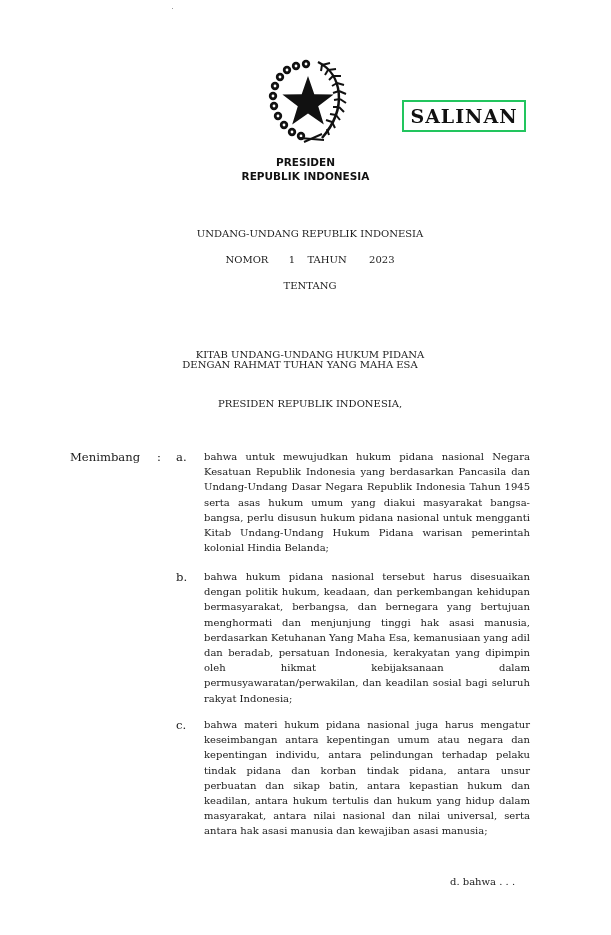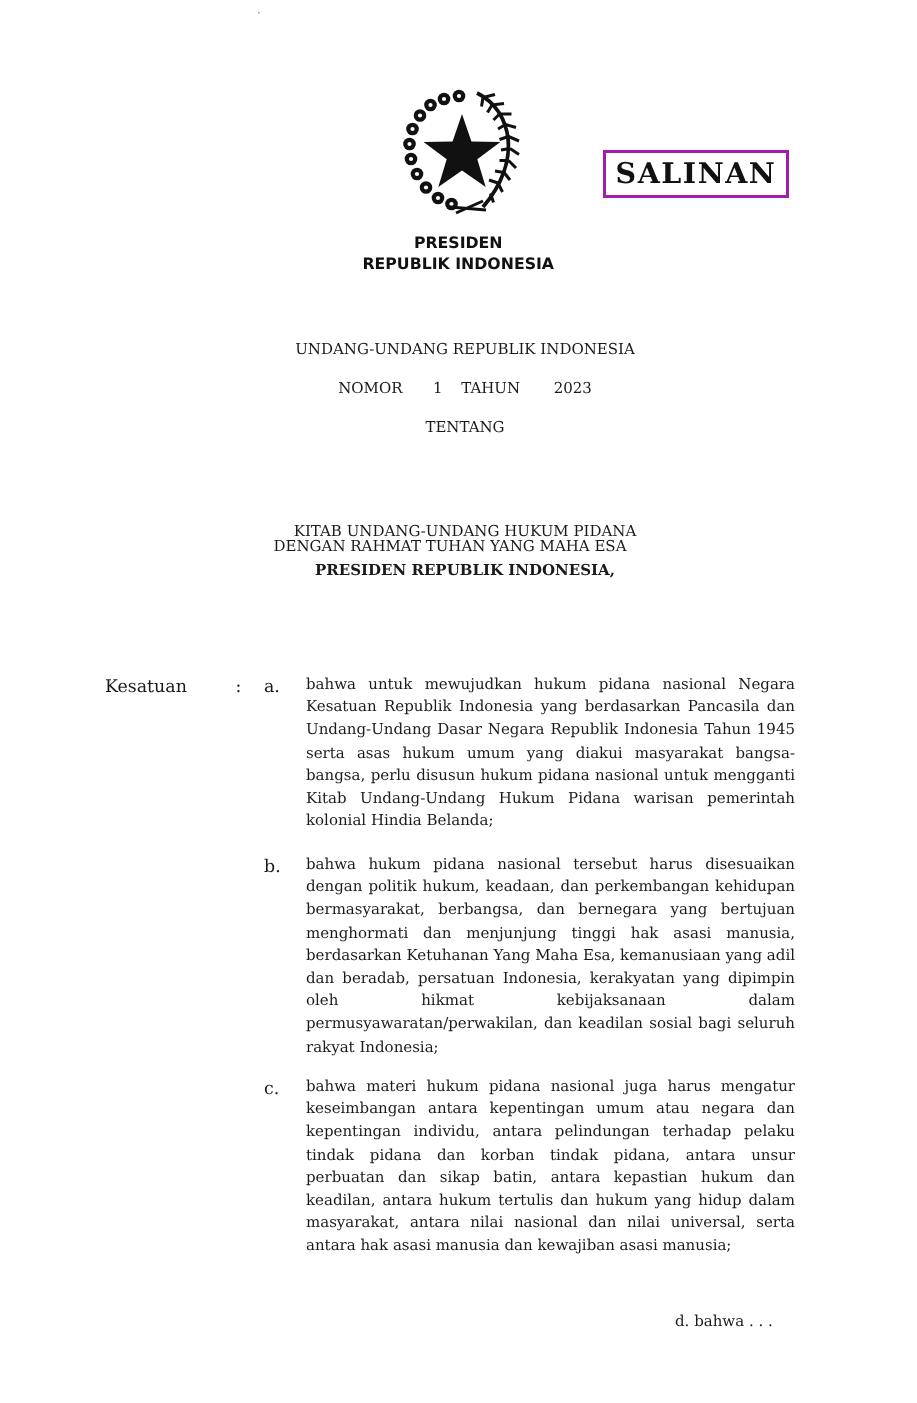--- a/index.html
+++ b/index.html
@@ -1,21 +1,21 @@
 <!DOCTYPE html>
 <html><head>
 <meta charset="utf-8">
 <style>
   html, body { margin: 0; padding: 0; background: #ffffff; }
   body { width: 611px; height: 935px; position: relative; overflow: hidden;
          font-family: "DejaVu Serif", "Liberation Serif", serif; color: #1a1a1a; }
   .abs { position: absolute; }
   .dot { left: 172px; top: 8px; width: 1px; height: 1px; background: #999; }
   .emblem { left: 262px; top: 56px; width: 88px; height: 88px; }
-  .salinan { left: 402px; top: 100px; width: 120px; height: 28px; border: 2px solid #a21caf;
+  .salinan { left: 402px; top: 100px; width: 120px; height: 28px; border: 2px solid #22c55e;
              box-sizing: content-box; display: flex; align-items: center; justify-content: center; }
   .salinan span { font-family: "DejaVu Serif", serif; font-weight: bold; font-size: 19px;
                   letter-spacing: 1px; color: #111; }
   .presiden { left: 0; width: 611px; text-align: center; font-family: "DejaVu Sans", sans-serif;
               font-weight: bold; font-size: 10.5px; color: #111; }
   .ctr { left: 160px; width: 300px; text-align: center; font-size: 10px; }
   .menimbang { left: 70px; top: 450px; font-size: 11.6px; }
   .colon { left: 157px; top: 450px; font-size: 11.6px; }
   .item-label { font-size: 11.6px; }
   .item-text { left: 204px; width: 326px; font-size: 10px; line-height: 15.2px;
@@ -103,23 +103,23 @@
   <span>1</span>
   <span style="display:inline-block;width:6px;"></span>
   <span>TAHUN</span>
   <span style="display:inline-block;width:16px;"></span>
   <span>2023</span>
 </div>
 
 <div class="abs ctr" style="top:280px;">TENTANG</div>
 <div class="abs ctr" style="top:306px;margin-top:43px;">KITAB UNDANG-UNDANG HUKUM PIDANA</div>
 <div class="abs ctr" style="top:359px;left:150px;">DENGAN RAHMAT TUHAN YANG MAHA ESA</div>
-<div class="abs ctr" style="top:375px;font-weight:bold;">PRESIDEN REPUBLIK INDONESIA,</div>
+<div class="abs ctr" style="top:398px;">PRESIDEN REPUBLIK INDONESIA,</div>
 
-<div class="abs menimbang">Kesatuan</div>
+<div class="abs menimbang">Menimbang</div>
 <div class="abs colon">:</div>
 
 <div class="abs item-label" style="left:176px;top:450px;">a.</div>
 <div class="abs item-text" style="top:449px;">bahwa untuk mewujudkan hukum pidana nasional Negara Kesatuan Republik Indonesia yang berdasarkan Pancasila dan Undang-Undang Dasar Negara Republik Indonesia Tahun 1945 serta asas hukum umum yang diakui masyarakat bangsa-bangsa, perlu disusun hukum pidana nasional untuk mengganti Kitab Undang-Undang Hukum Pidana warisan pemerintah kolonial Hindia Belanda;</div>
 
 <div class="abs item-label" style="left:176px;top:570px;">b.</div>
 <div class="abs item-text" style="top:569px;">bahwa hukum pidana nasional tersebut harus disesuaikan dengan politik hukum, keadaan, dan perkembangan kehidupan bermasyarakat, berbangsa, dan bernegara yang bertujuan menghormati dan menjunjung tinggi hak asasi manusia, berdasarkan Ketuhanan Yang Maha Esa, kemanusiaan yang adil dan beradab, persatuan Indonesia, kerakyatan yang dipimpin oleh hikmat kebijaksanaan dalam permusyawaratan/perwakilan, dan keadilan sosial bagi seluruh rakyat Indonesia;</div>
 
 <div class="abs item-label" style="left:176px;top:718px;">c.</div>
 <div class="abs item-text" style="top:717px;">bahwa materi hukum pidana nasional juga harus mengatur keseimbangan antara kepentingan umum atau negara dan kepentingan individu, antara pelindungan terhadap pelaku tindak pidana dan korban tindak pidana, antara unsur perbuatan dan sikap batin, antara kepastian hukum dan keadilan, antara hukum tertulis dan hukum yang hidup dalam masyarakat, antara nilai nasional dan nilai universal, serta antara hak asasi manusia dan kewajiban asasi manusia;</div>

